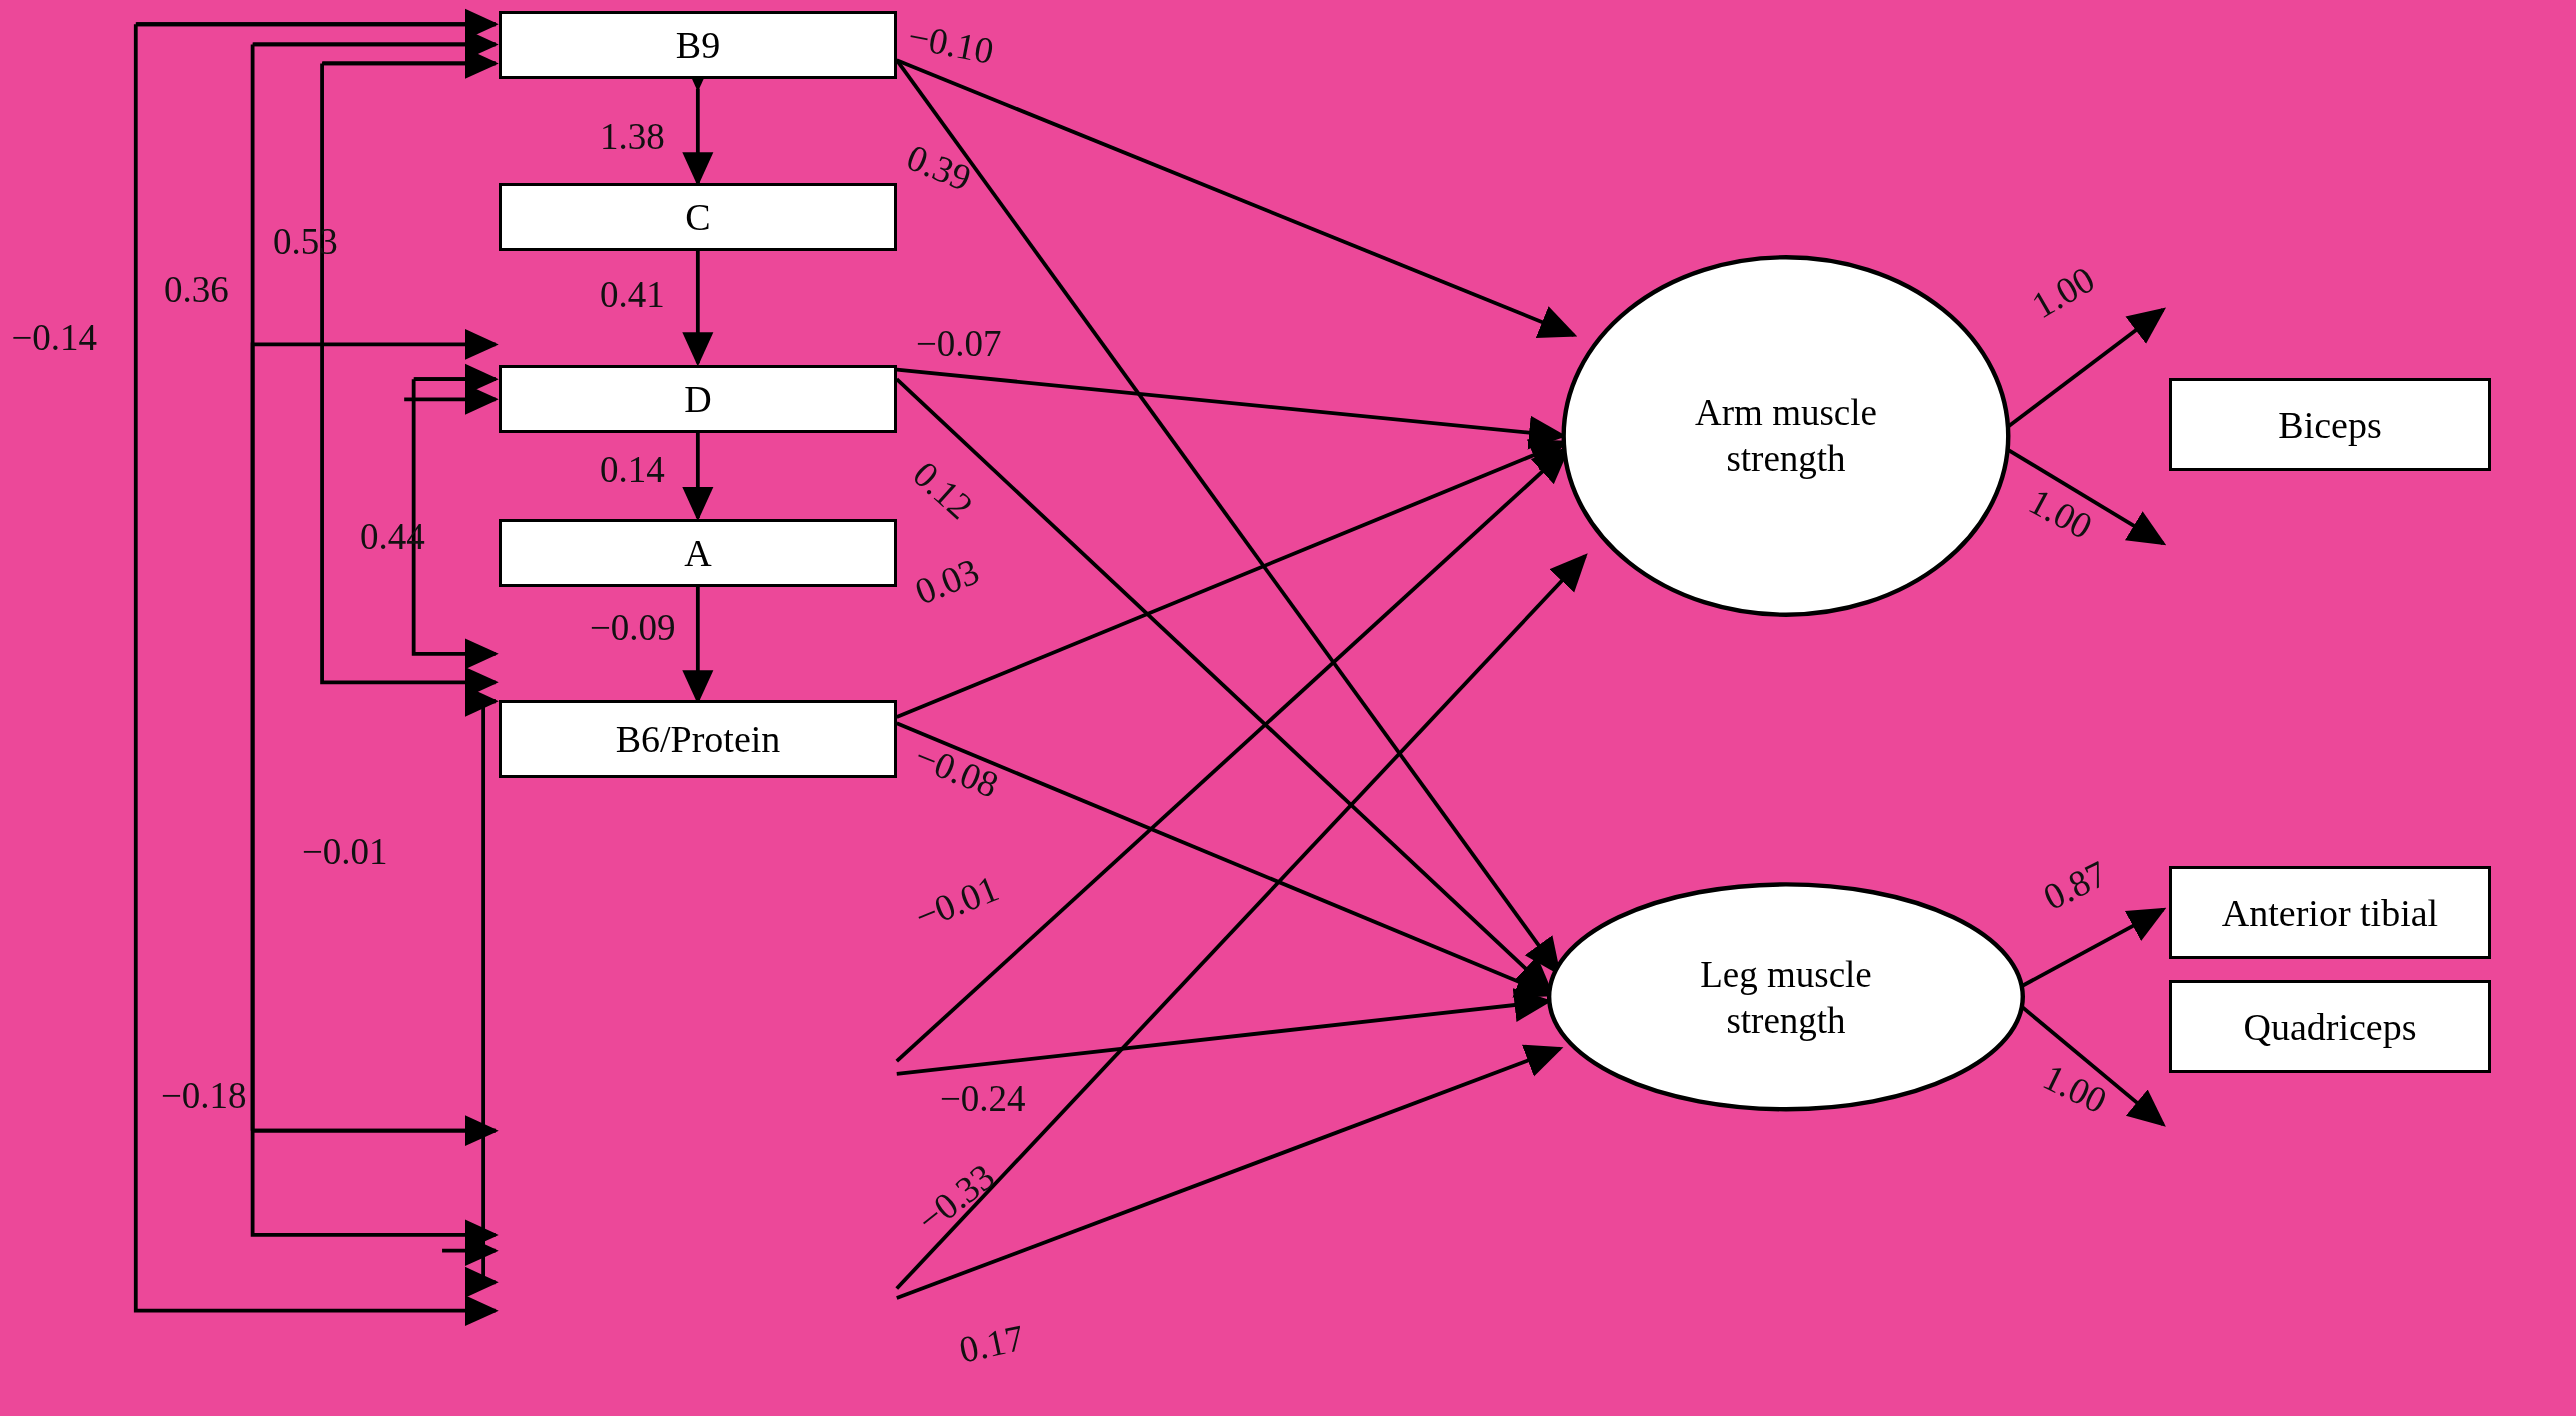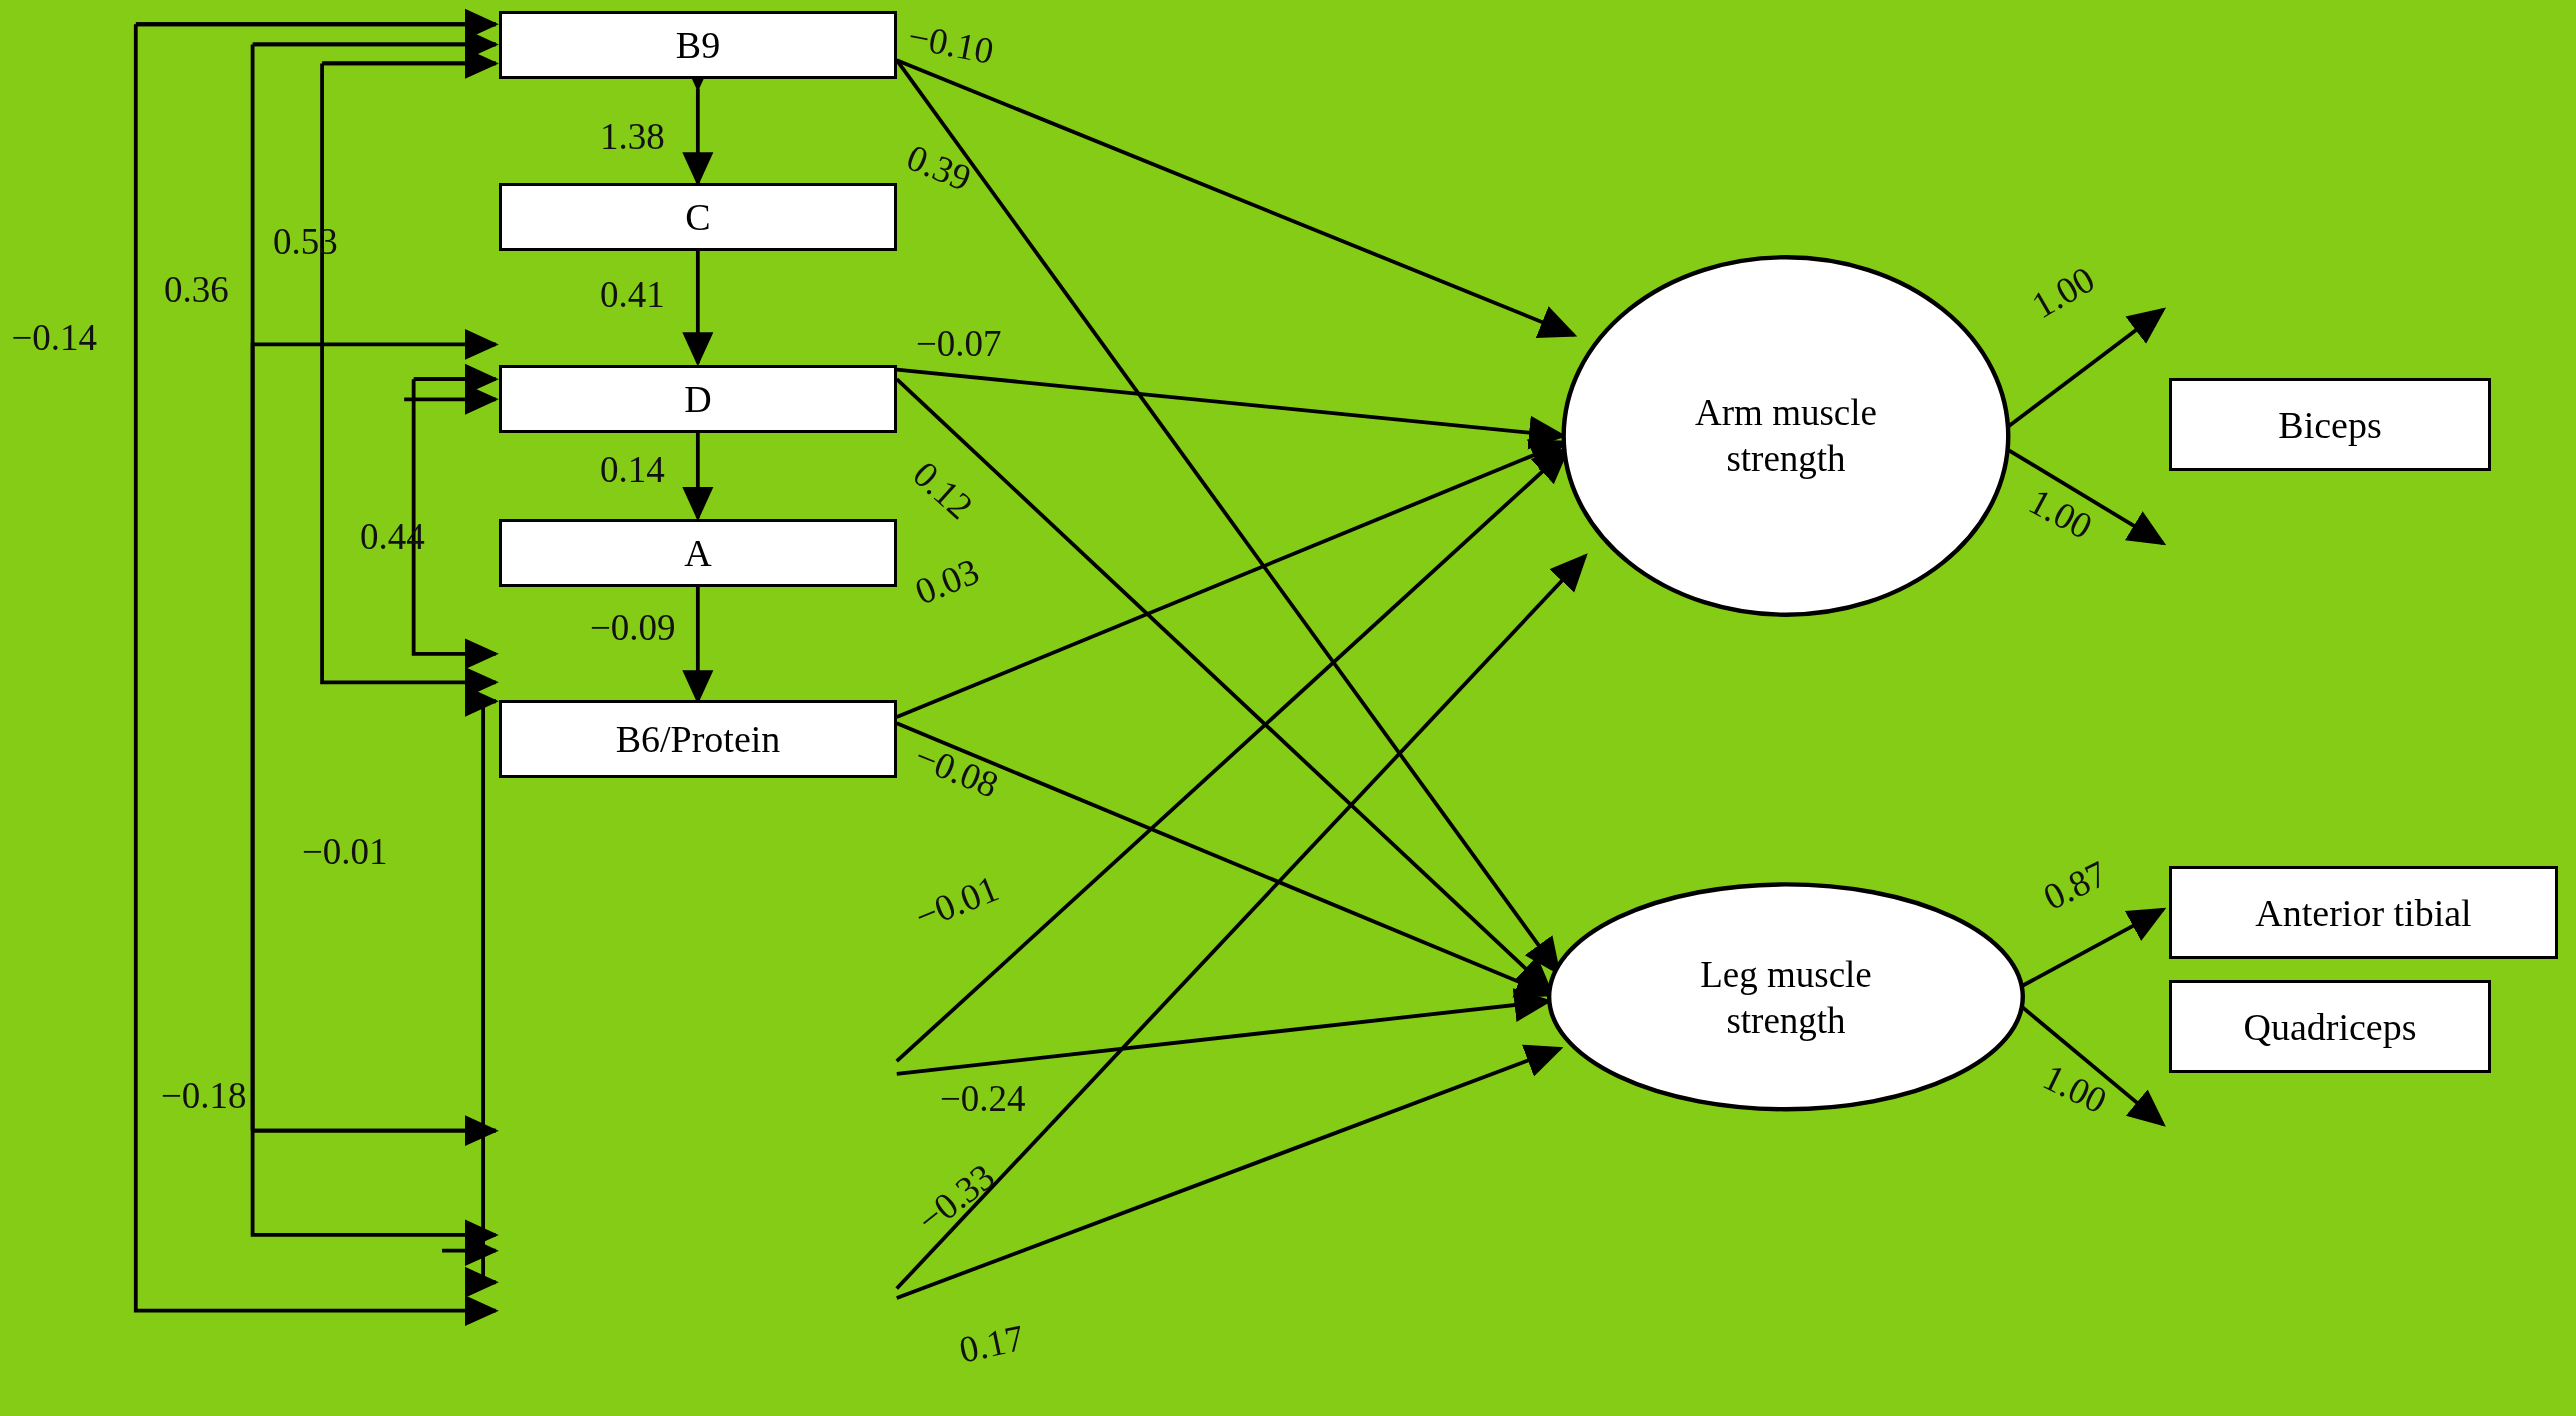--- a/index.html
+++ b/index.html
@@ -1,16 +1,16 @@
 <!DOCTYPE html>
 <html style="font-size:10px"><head>
 <meta charset="utf-8">
 <style>
   html,body{margin:0;padding:0;background:#fff;}
-  #stage{position:relative;width:2576px;height:1417px;background:#84cc16;
+  #stage{position:relative;width:2576px;height:1417px;background:#ec4899;
          font-family:"Liberation Serif","DejaVu Serif",serif;}
   svg{position:absolute;top:0;left:0;width:2576px;height:1417px;overflow:visible;}
   .lbl{position:absolute;font-size:37px;color:#111;white-space:nowrap;
        font-family:"Liberation Serif","DejaVu Serif",serif;}
   .nodebox{position:absolute;border:3.2px solid #000;background:#fff;
            display:flex;align-items:center;justify-content:center;
            font-size:38px;color:#000;box-sizing:border-box;}
   .ellipse-label{position:absolute;display:flex;flex-direction:column;
                  align-items:center;justify-content:center;font-size:37px;
                  line-height:1.25;color:#000;text-align:center;}
@@ -111,21 +111,21 @@
 
   <div class="nodebox" style="left:499px;top:700px;width:398px;height:78px;">
     <span>B6/Protein</span>
   </div>
 
 
   <div class="nodebox" style="left:2169px;top:378px;width:322px;height:93px;">
     <span>Biceps</span>
   </div>
 
-  <div class="nodebox" style="left:2169px;top:866px;width:389px;height:93px;">
+  <div class="nodebox" style="left:2169px;top:866px;width:322px;height:93px;">
     <span>Anterior tibial</span>
   </div>
 
   <div class="nodebox" style="left:2169px;top:980px;width:322px;height:93px;">
     <span>Quadriceps</span>
   </div>
 
   <div class="ellipse-label" style="left:1627px;top:357px;width:318px;height:158px;">
     <span>Arm muscle</span>
     <span>strength</span>

